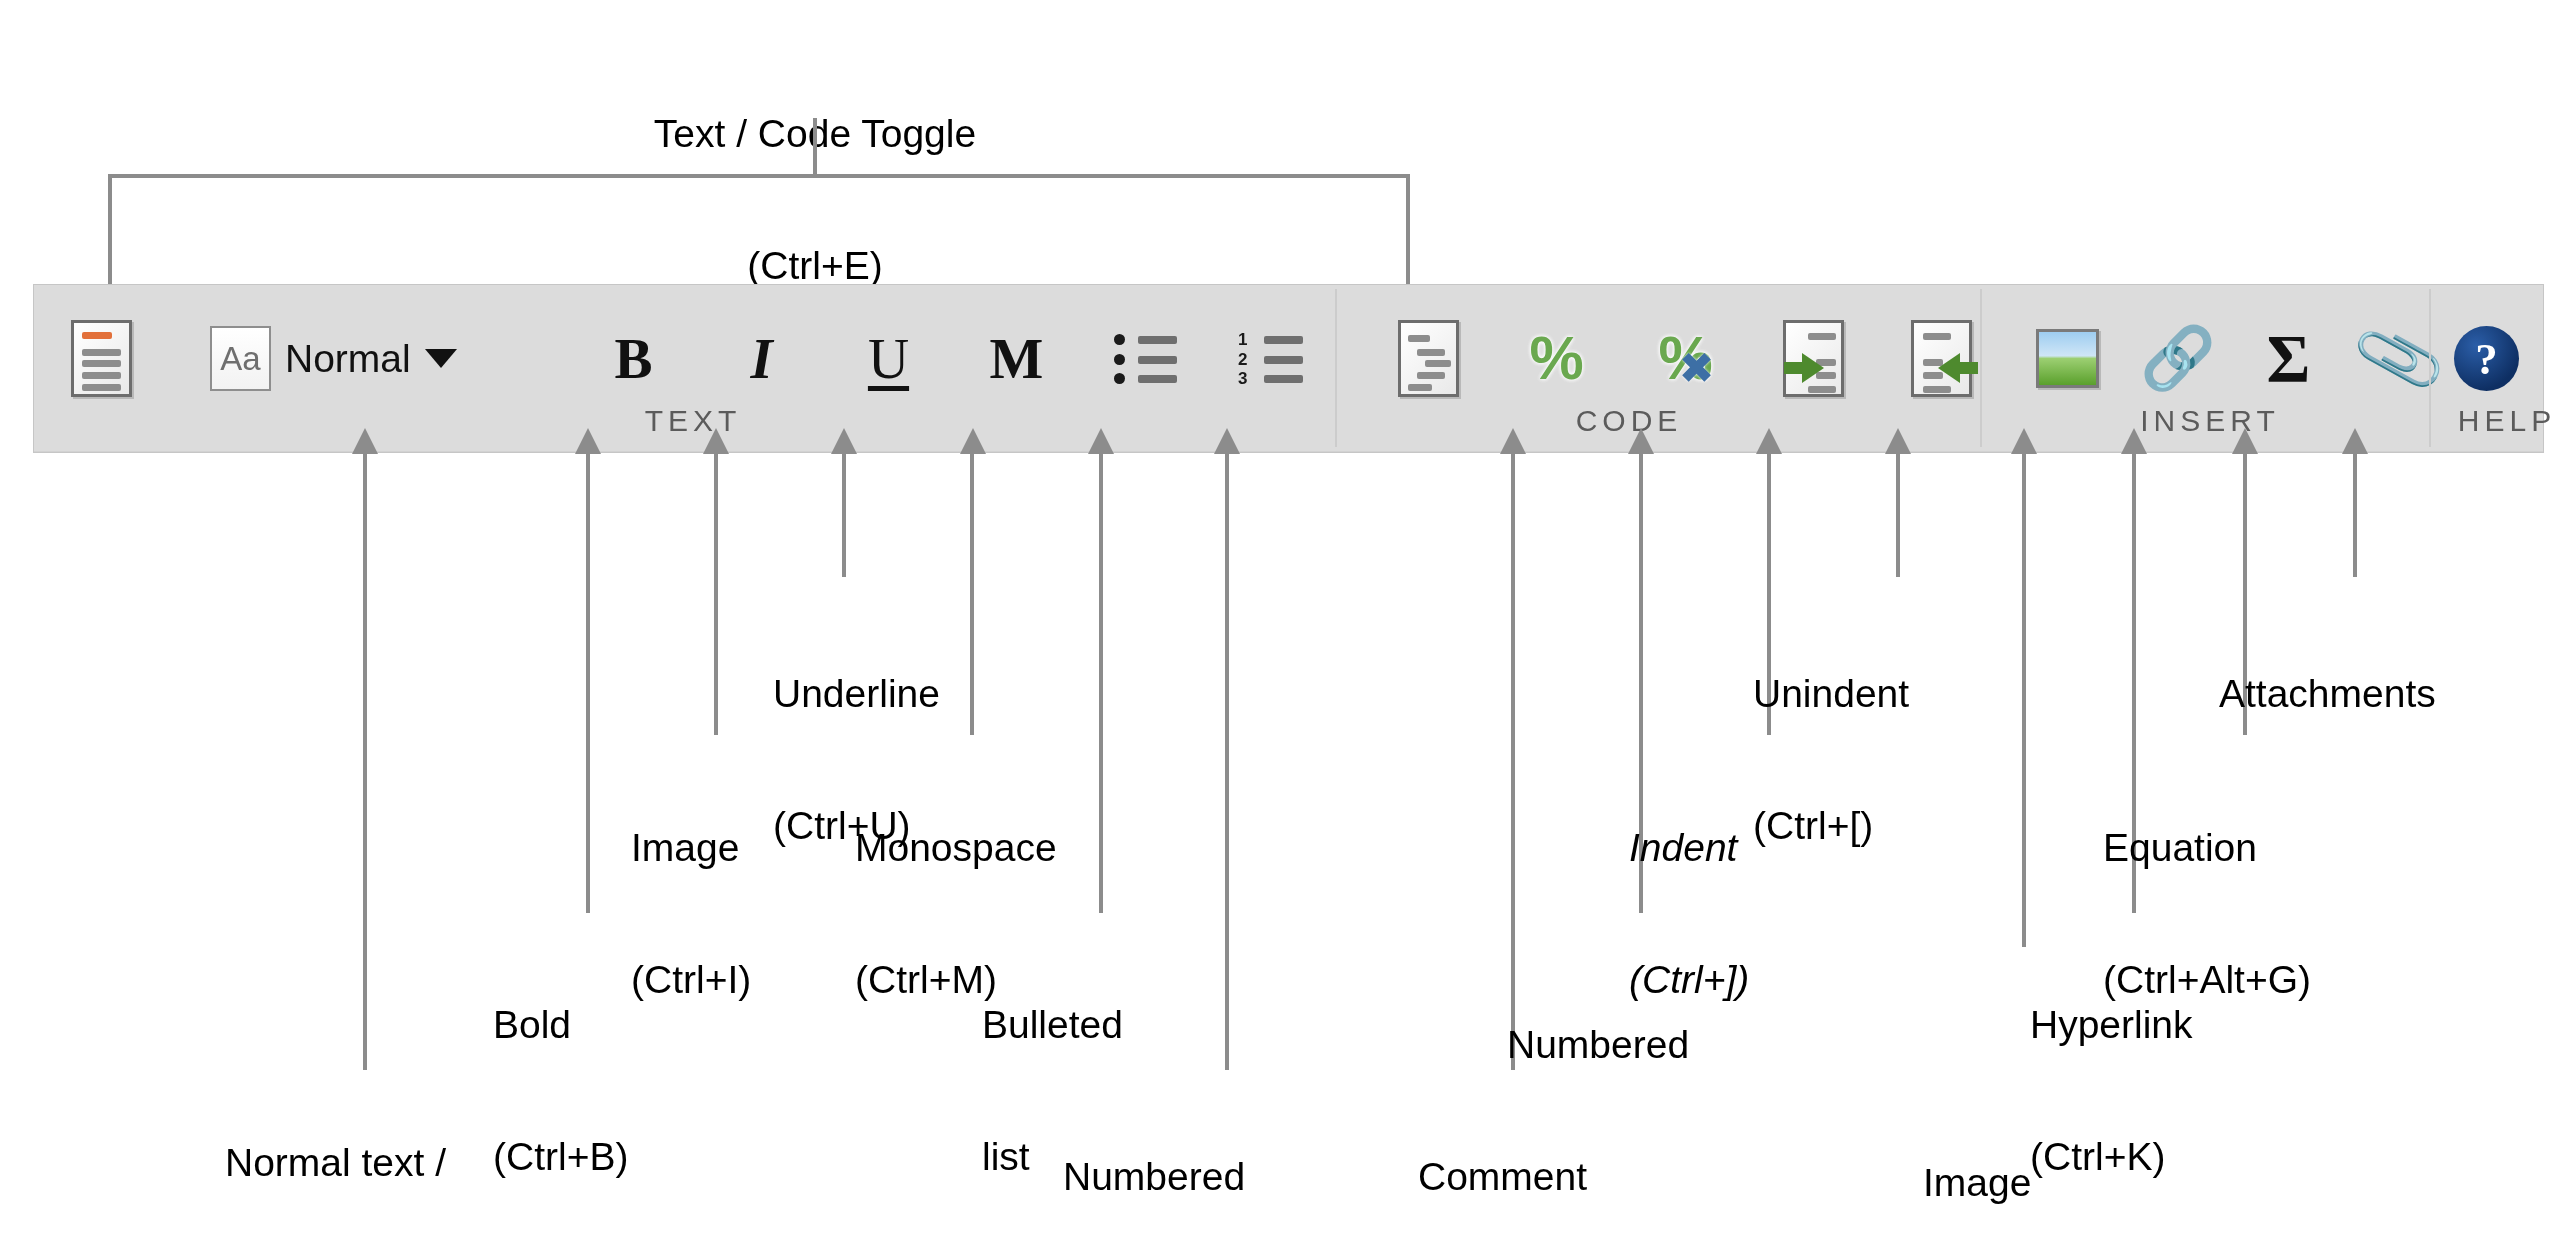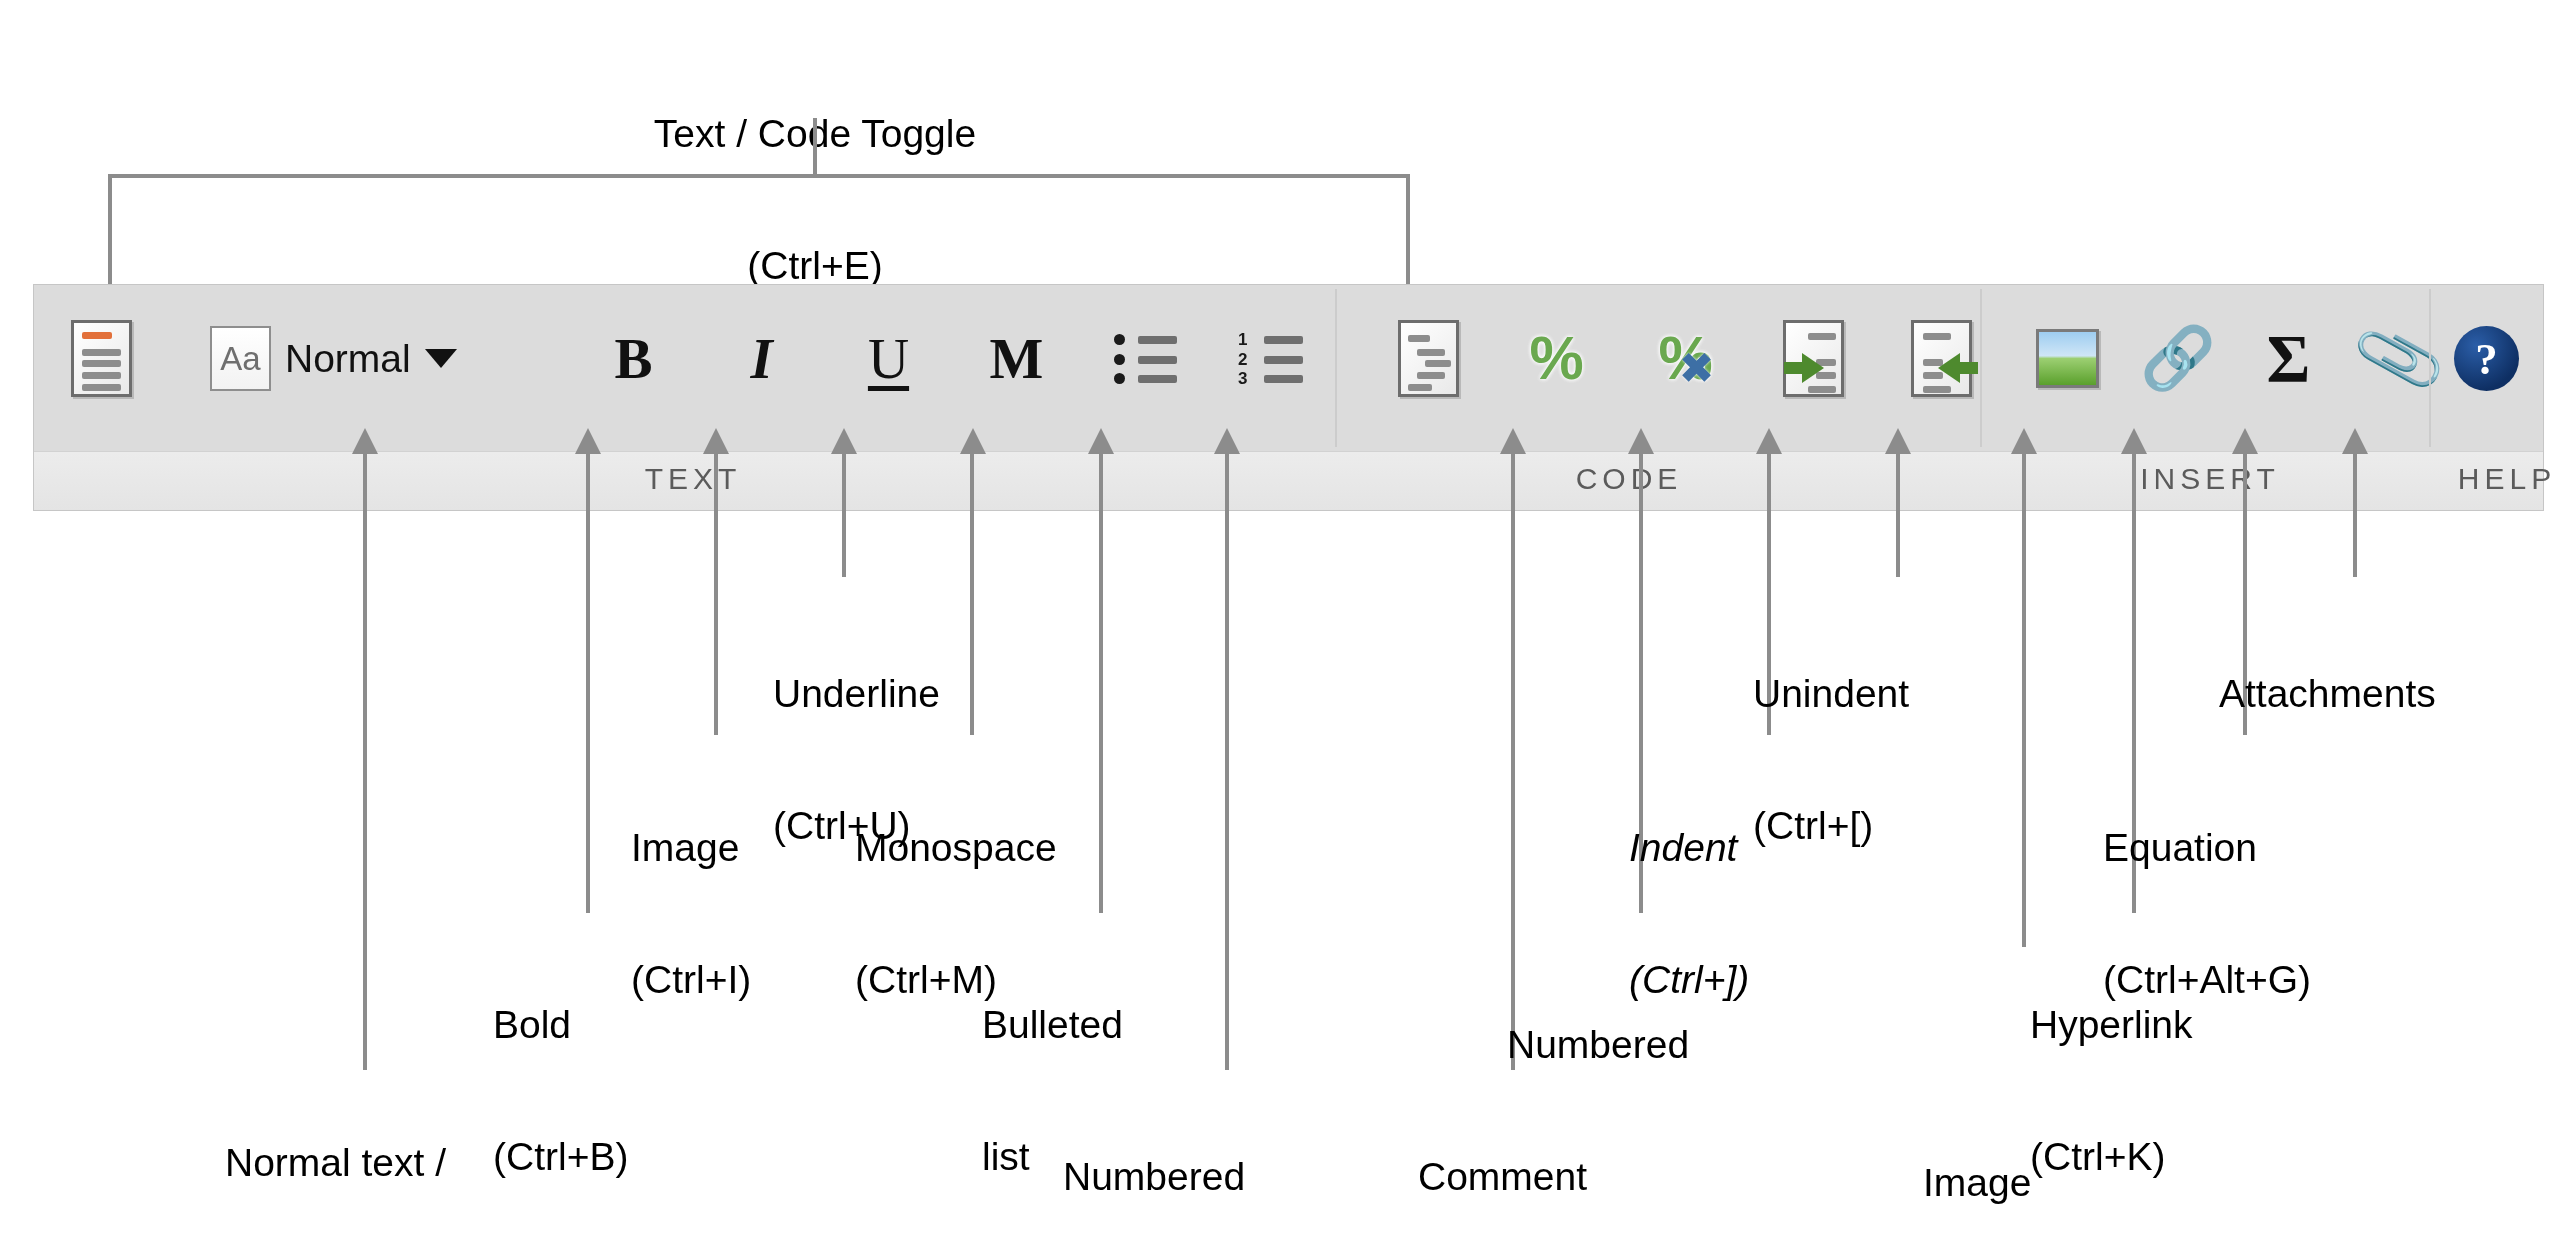--- a/index.html
+++ b/index.html
@@ -16,21 +16,21 @@
   .vline{position:absolute;width:4px;background:#8c8c8c;}
   .hline{position:absolute;height:4px;background:#8c8c8c;}
   .arrUp{position:absolute;width:0;height:0;
          border-left:13px solid transparent;border-right:13px solid transparent;
          border-bottom:26px solid #8c8c8c;}
   .arrDown{position:absolute;width:0;height:0;
            border-left:16px solid transparent;border-right:16px solid transparent;
            border-top:32px solid #8c8c8c;}
 
   
-  #toolbar{position:absolute;left:33px;top:284px;width:2511px;height:227px;
+  #toolbar{position:absolute;left:33px;top:284px;width:2511px;height:169px;
            background:#dcdcdc;border:1px solid #c6c6c6;box-sizing:border-box;}
   #iconRow{position:absolute;left:0;top:0;right:0;height:166px;}
   #labelRow{position:absolute;left:0;top:166px;right:0;bottom:0;
             background:linear-gradient(#ececec,#e4e4e4);
             border-top:1px solid #d2d2d2;}
   .secDiv{position:absolute;top:4px;bottom:4px;width:2px;background:#cccccc;}
   .secLabel{position:absolute;bottom:14px;font-size:30px;letter-spacing:5px;
             color:#5b5b5b;transform:translateX(-50%);white-space:pre;}
 
   

